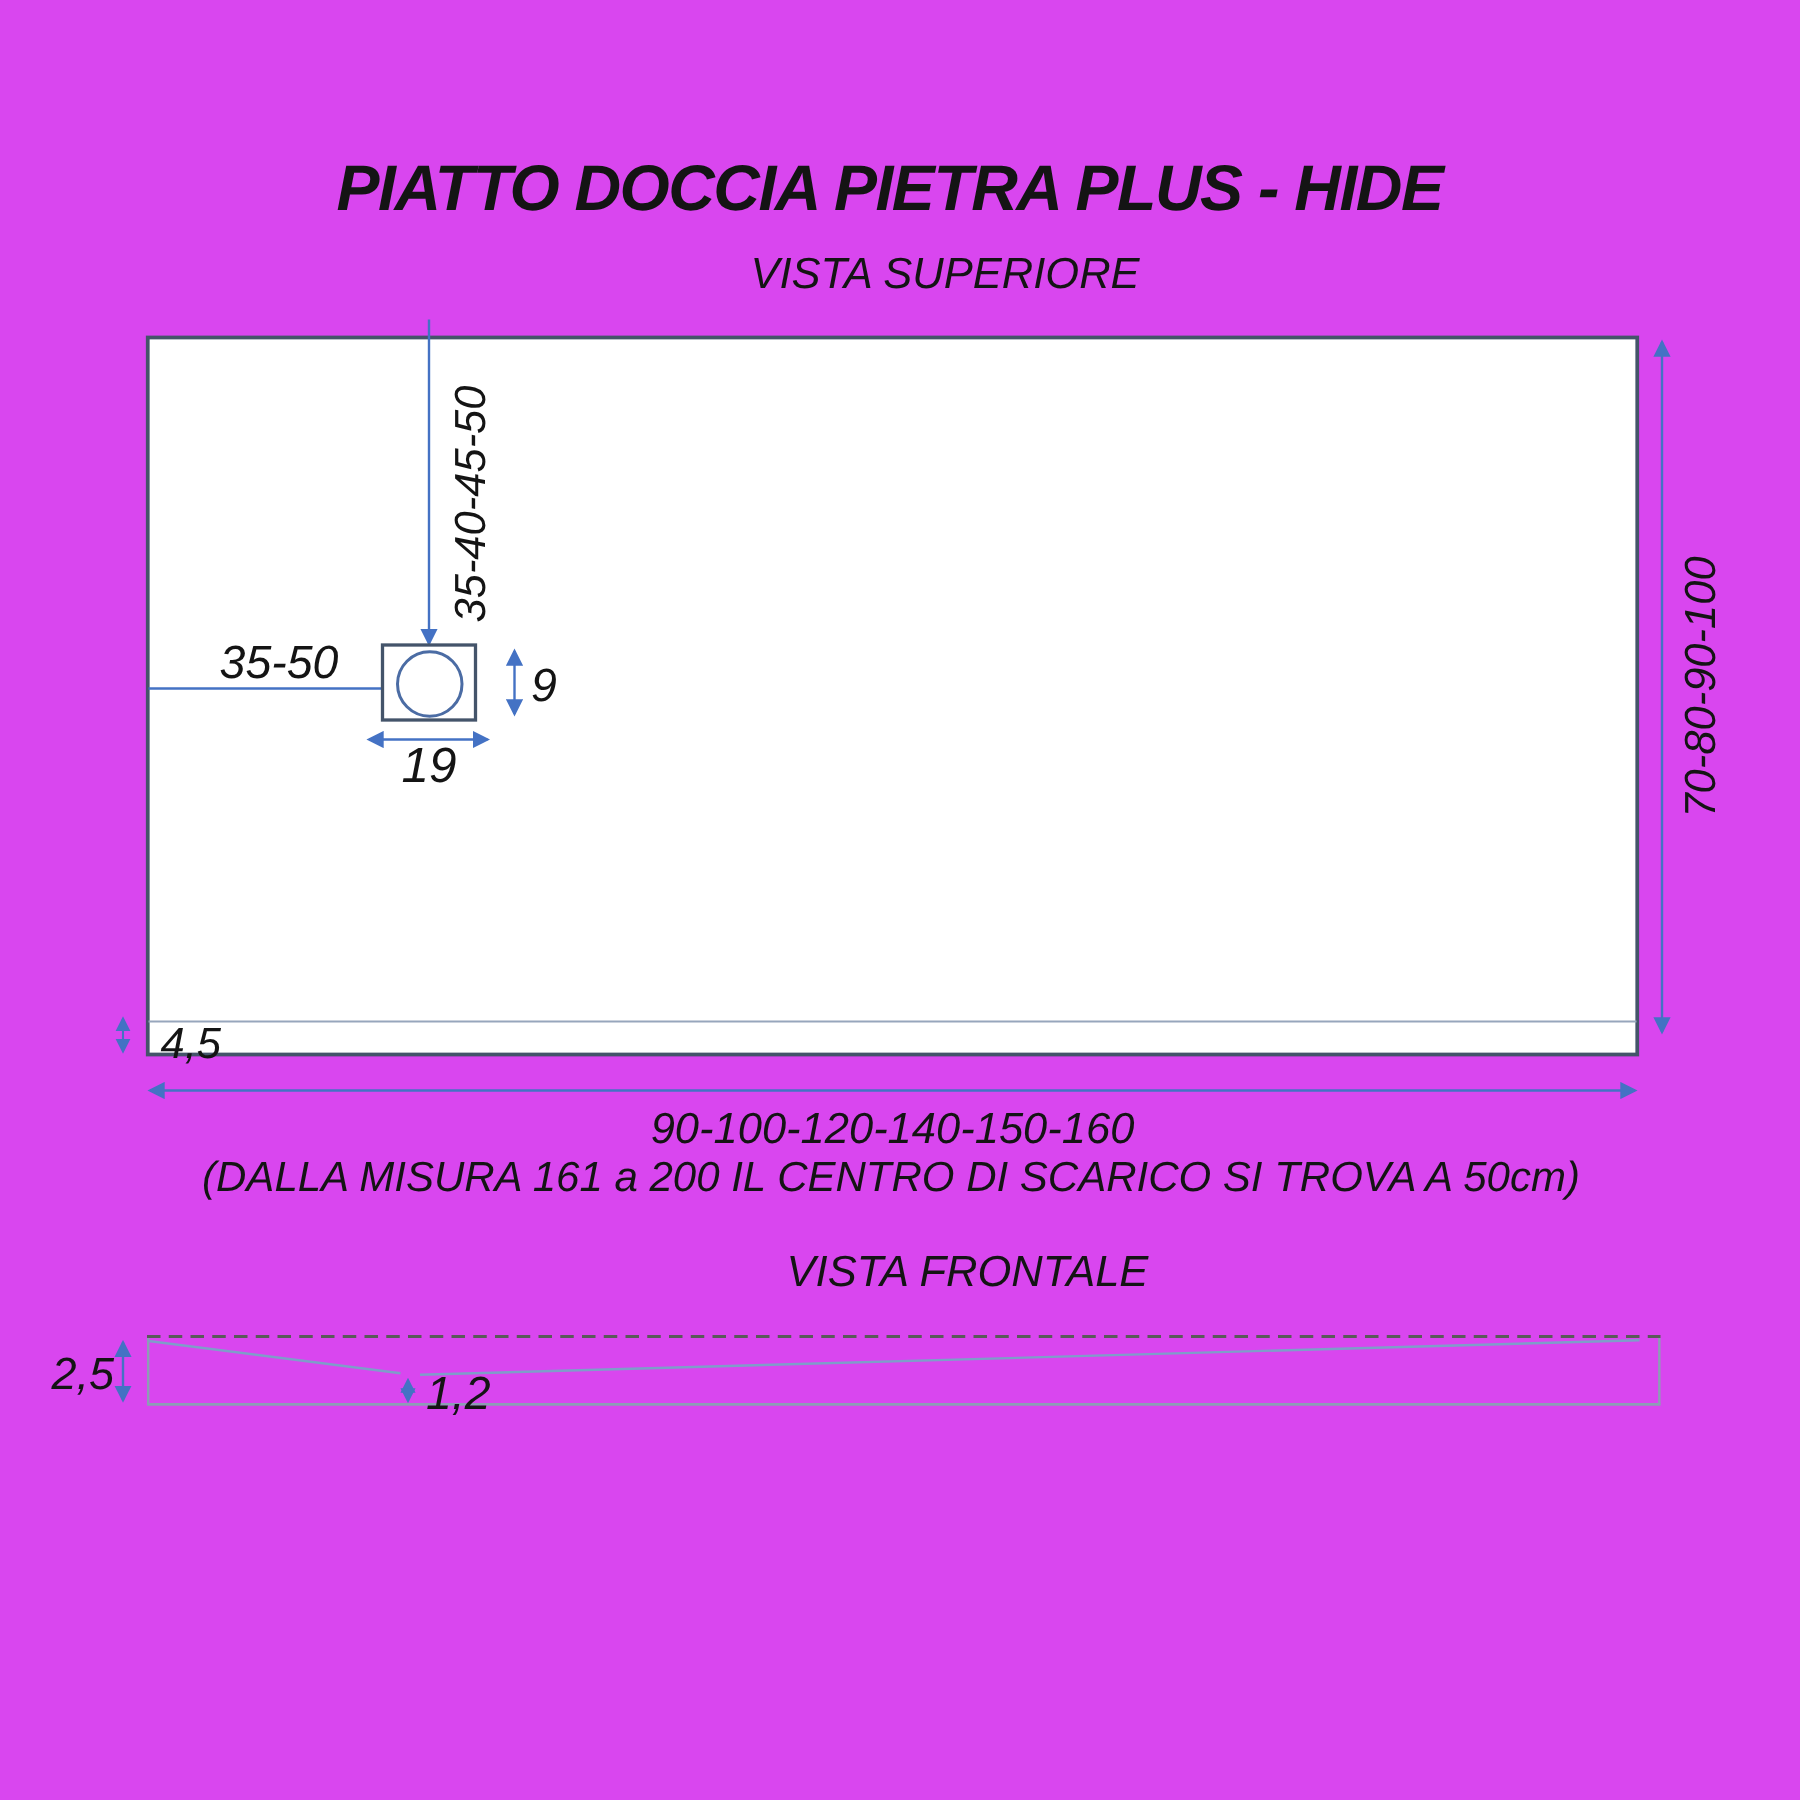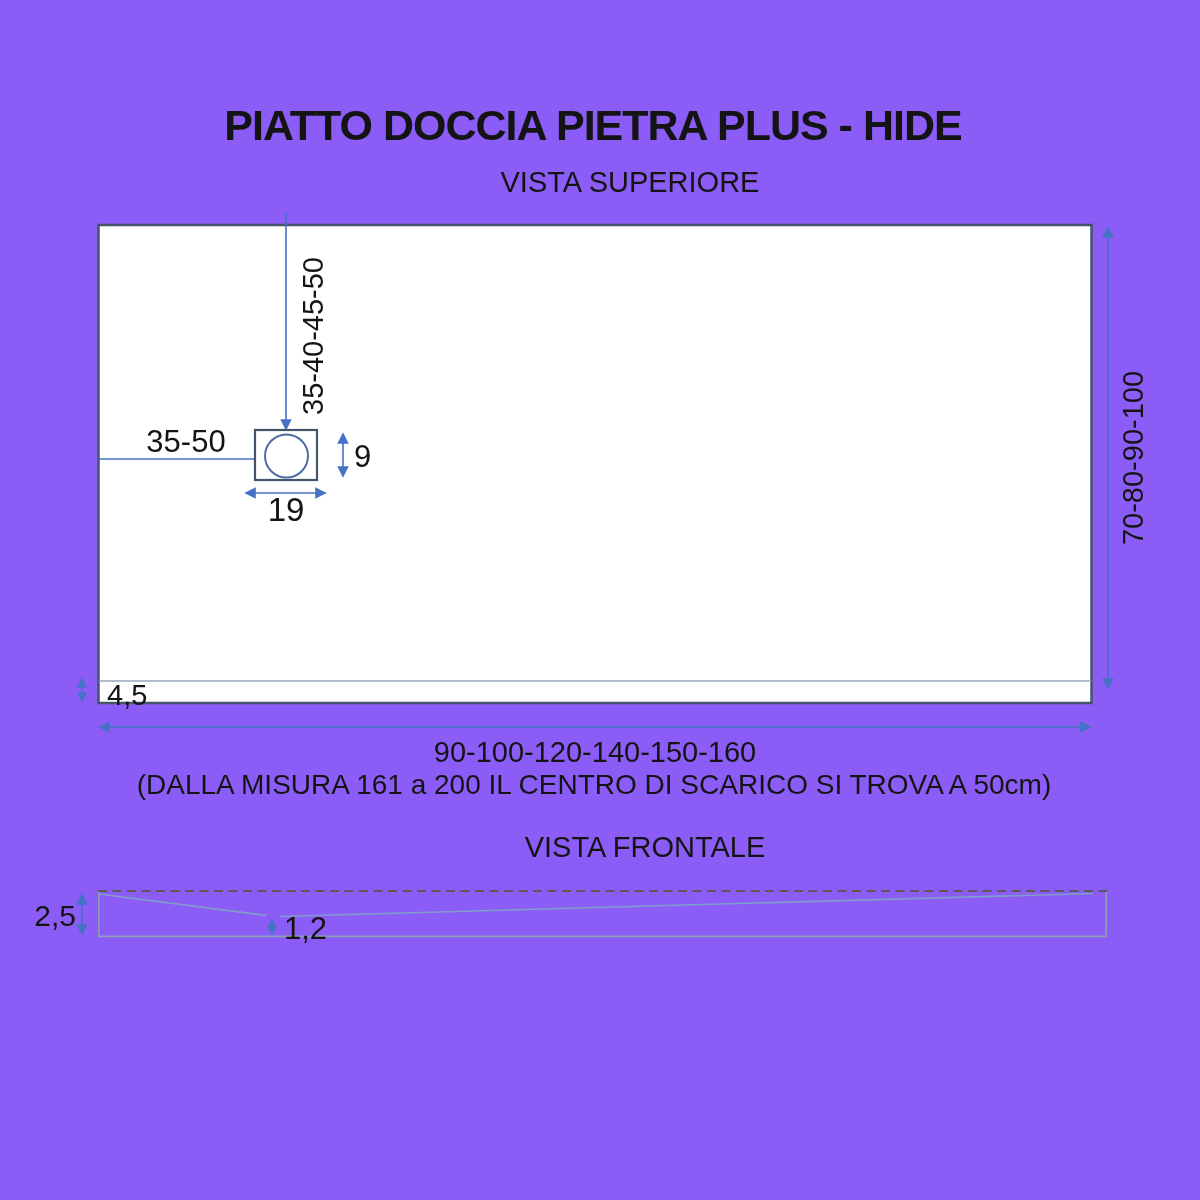--- a/index.html
+++ b/index.html
@@ -1,16 +1,16 @@
 <!DOCTYPE html>
 <html><head>
 <meta charset="utf-8">
 <style>
   html,body{margin:0;padding:0;background:#ffffff;}
-  #canvas{position:relative;width:1200px;height:1200px;background:#8b5cf6;overflow:hidden;}
+  #canvas{position:relative;width:1200px;height:1200px;background:#d946ef;overflow:hidden;font-style:italic;}
   svg{position:absolute;left:0;top:0;}
   text{font-family:"Liberation Sans","DejaVu Sans",sans-serif;fill:#141414;}
   .title{font-size:43px;font-weight:bold;letter-spacing:-1px;}
   .viewlabel{font-size:29px;letter-spacing:0px;}
   .dim{font-size:31px;}
   .dim-sm{font-size:29px;}
   .note{font-size:28px;}
 </style>
 </head>
 <body>

